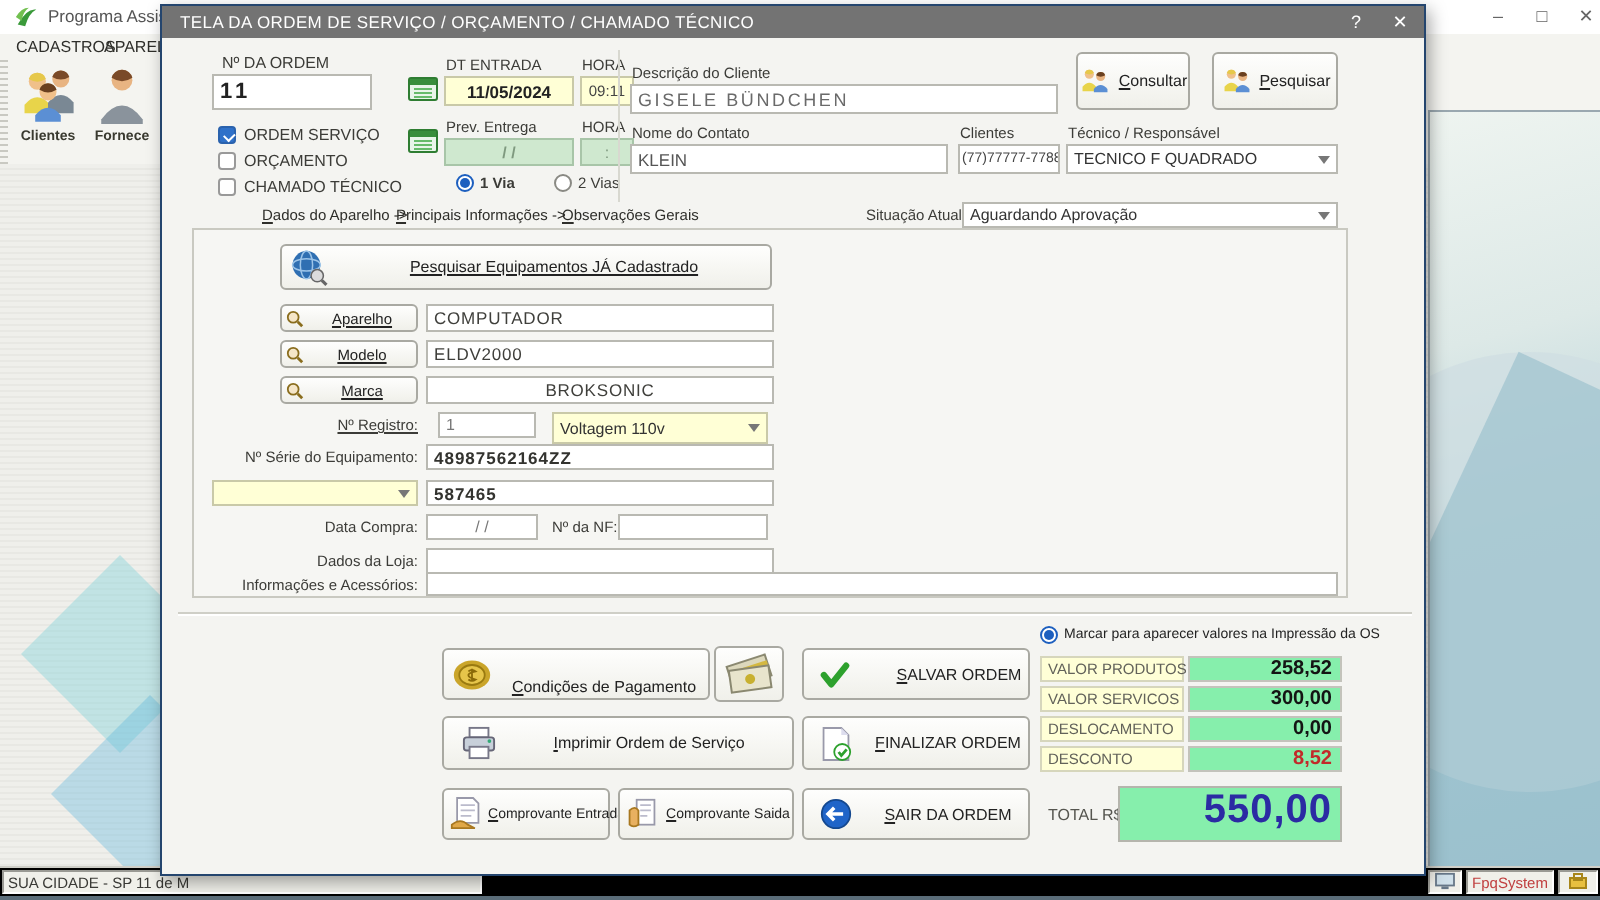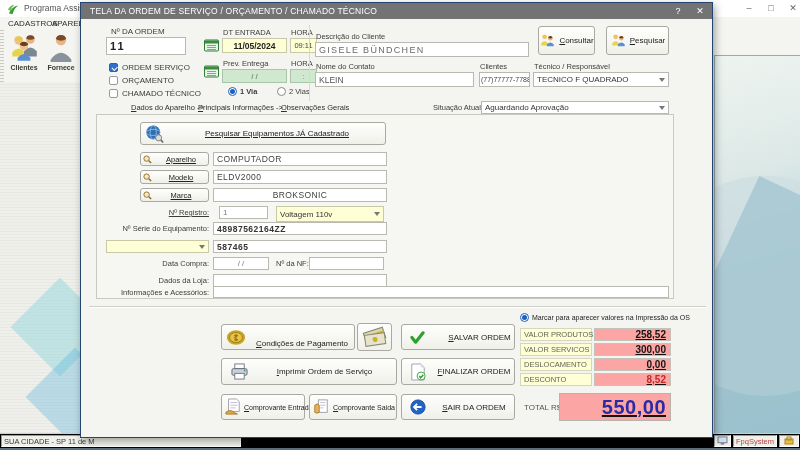--- a/index.html
+++ b/index.html
@@ -24,22 +24,22 @@
   .u-all{text-decoration:underline;}
   .cb{position:absolute;width:9px;height:9px;border:1px solid #999;border-radius:2px;background:#fff;box-sizing:border-box;}
   .cb.checked{background:#2f71c9;border-color:#2a62ad;}
   .cb.checked::after{content:"";position:absolute;left:1.5px;top:1.5px;width:4px;height:2.5px;
        border-left:1.5px solid #fff;border-bottom:1.5px solid #fff;transform:rotate(-45deg);}
   .radio{position:absolute;width:9px;height:9px;border:1px solid #8a8a84;border-radius:50%;background:#fff;box-sizing:border-box;}
   .radio.sel2{border-color:#1d5fbf;}
   .radio.sel2::after{content:"";display:block;width:5px;height:5px;margin:1px;border-radius:50%;background:#1d5fbf;}
   .tlabel{position:absolute;background:#ffffd6;border:1px solid #d6d6bc;font-size:7.5px;color:#62625a;
        display:flex;align-items:center;padding:0 3px;box-sizing:border-box;white-space:nowrap;}
-  .tval{position:absolute;background:#fca5a5;border:1px solid #c3c3bb;font-size:10px;font-weight:bold;color:#141414;
-       display:flex;align-items:center;justify-content:flex-end;padding:0 4px;box-sizing:border-box;text-decoration:underline;}
+  .tval{position:absolute;background:#86efac;border:1px solid #c3c3bb;font-size:10px;font-weight:bold;color:#141414;
+       display:flex;align-items:flex-start;justify-content:flex-end;padding:0 4px;box-sizing:border-box;}
   .scell{position:absolute;background:#f0f0ea;border:1px solid;border-color:#9a9a94 #ffffff #ffffff #9a9a94;
        font-size:7.5px;color:#3a3a36;display:flex;align-items:center;padding:0 2px;box-sizing:border-box;white-space:nowrap;overflow:hidden;}
   .wbtn{position:absolute;top:0;height:16px;display:flex;align-items:center;justify-content:center;
        font-size:9px;color:#666;width:18px;}
   .dlg-titlebtn{position:absolute;top:0;height:16px;width:18px;display:flex;align-items:center;justify-content:center;
        font-size:9px;color:#fff;}
   .tab{position:absolute;font-size:7.5px;color:#2e2e2a;white-space:nowrap;}
   .stripes{background-image:repeating-linear-gradient(0deg,rgba(120,120,110,0.06) 0 1px,transparent 1px 3px);}
 </style>
 </head>

